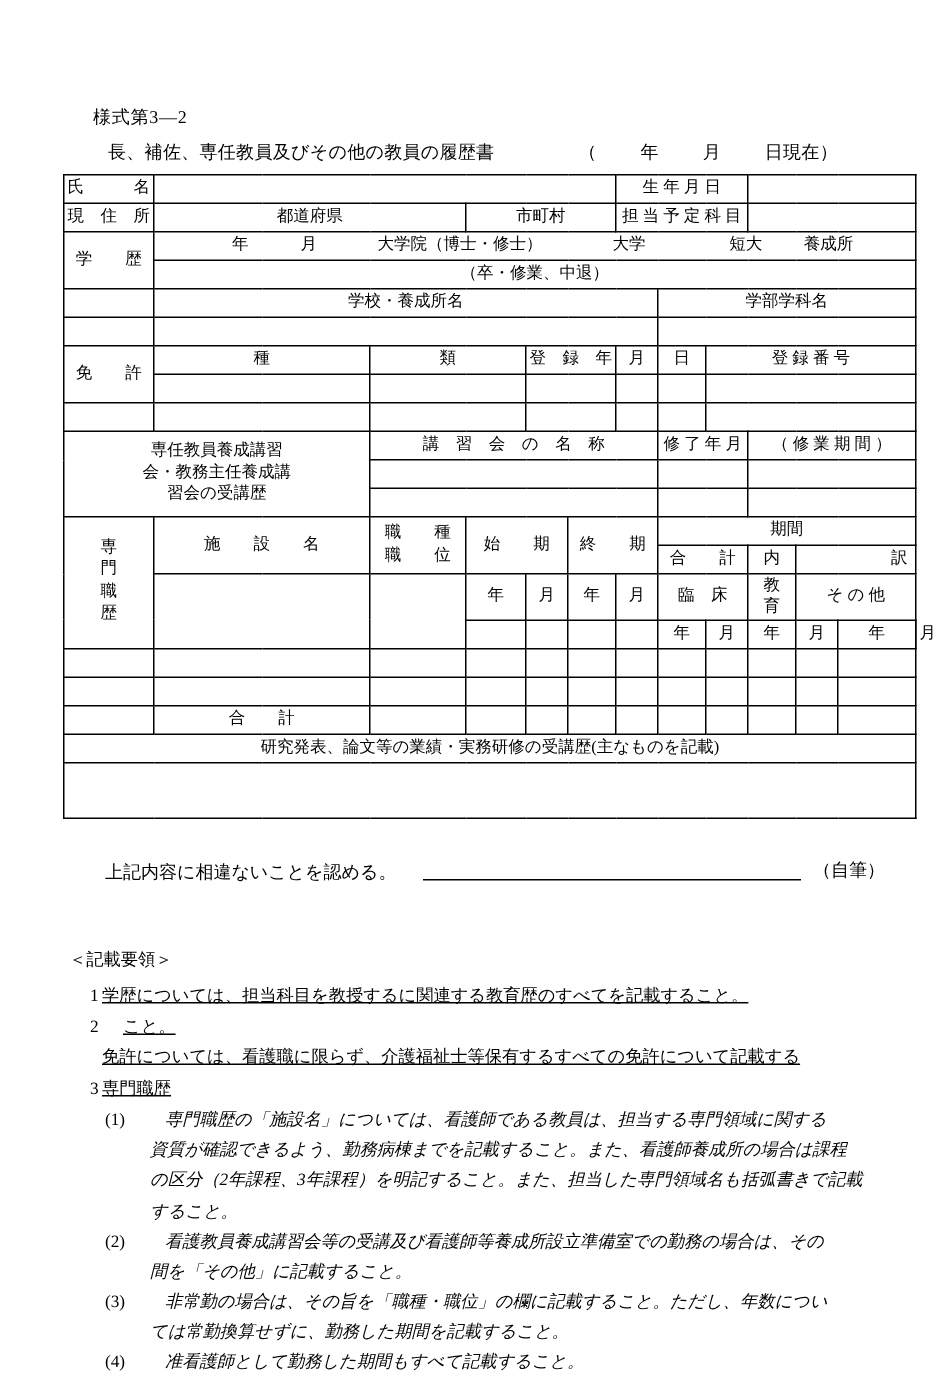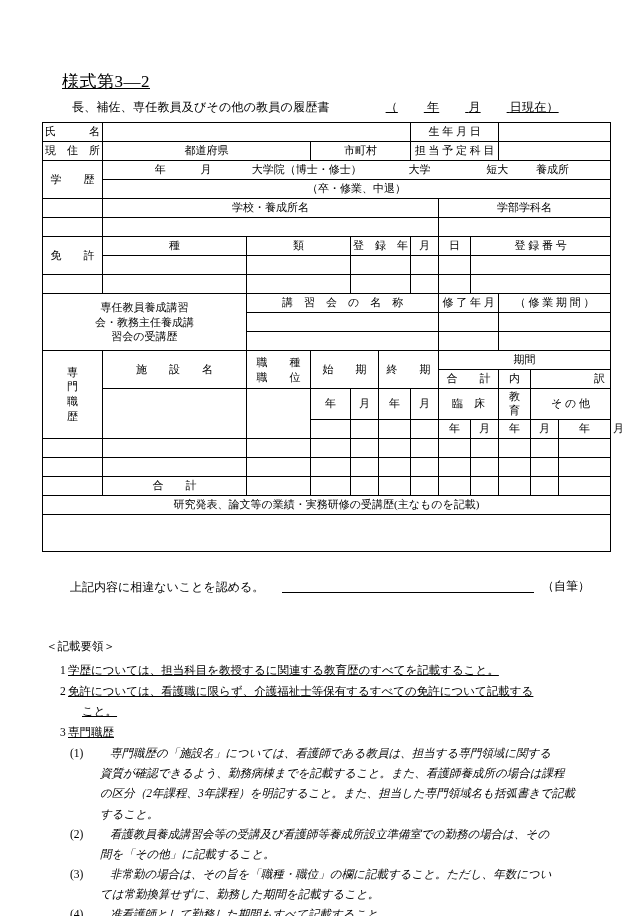--- a/index.html
+++ b/index.html
@@ -17,38 +17,36 @@
     overflow: hidden;
   }
   .page {
     position: relative;
     width: 630px;
     height: 916px;
     box-sizing: border-box;
     padding: 70px 40px 0 40px;
   }
   .form-code {
-    font-size: 17px;
+    font-size: 12px;
     margin: 0 0 6px 22px;
     letter-spacing: 0.5px;
-    text-decoration: underline;
   }
   .title-row {
     display: flex;
     align-items: flex-start;
     margin: 0 0 6px 32px;
     font-size: 12px;
   }
   .title-main {
     letter-spacing: 0.2px;
   }
   .title-date {
     margin-left: 56px;
     letter-spacing: 0.2px;
-    text-decoration: underline;
   }
   .title-date span { margin-right: 26px; }
   .title-date span:last-child { margin-right: 0; }
 
   table.frm {
     border-collapse: collapse;
     width: 548px;
     margin-left: 2px;
     table-layout: fixed;
   }
@@ -59,20 +57,21 @@
     padding: 1px 2px;
     vertical-align: middle;
     text-align: center;
     line-height: 1.25;
   }
   td.lbl { font-size: 11px; }
   .left { text-align: left; padding-left: 6px; }
   .stack {
     display: block;
     line-height: 1.35;
+    font-family: Liberation Mono, monospace;
   }
   .gap-row td { height: 17px; }
 
   .confirm {
     margin-top: 26px;
     margin-left: 30px;
     display: flex;
     align-items: flex-end;
     font-size: 12px;
     font-family: Liberation Mono, monospace;
@@ -349,22 +348,22 @@
     <div class="head">＜記載要領＞</div>
 
     <div class="note-item">
       <div class="note-num">1</div>
       <div class="note-body">学歴については、担当科目を教授するに関連する教育歴のすべてを記載すること。</div>
     </div>
 
     <div class="note-item">
       <div class="note-num">2</div>
       <div class="note-body">
+        <div style="padding-left:14px">こと。</div>
         <div>免許については、看護職に限らず、介護福祉士等保有するすべての免許について記載する</div>
-        <div style="padding-left:14px">こと。</div>
       </div>
     </div>
 
     <div class="note-item">
       <div class="note-num">3</div>
       <div class="note-body">専門職歴</div>
     </div>
 
     <div class="sub-item">
       <div class="sub-num">(1)</div>

